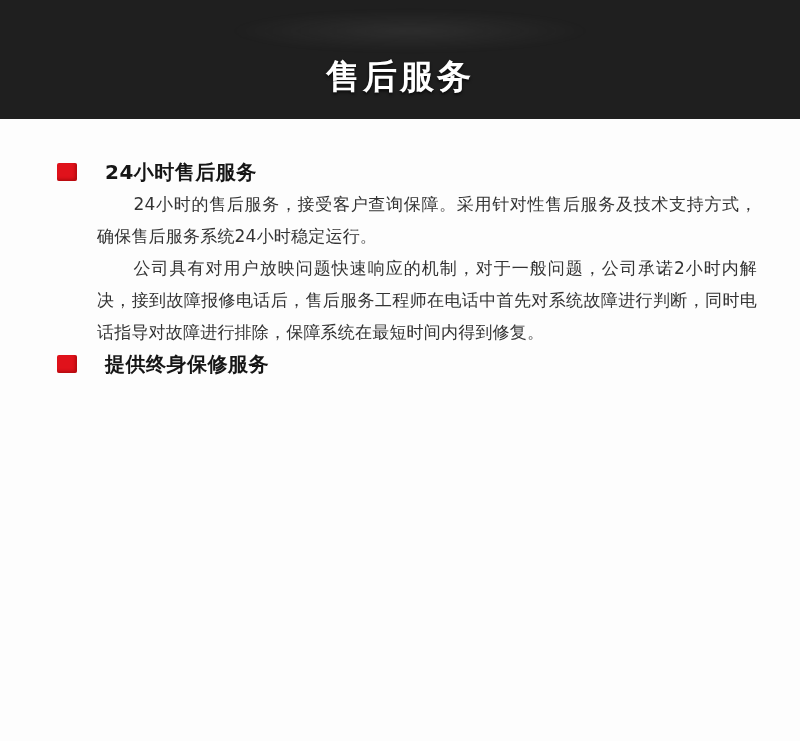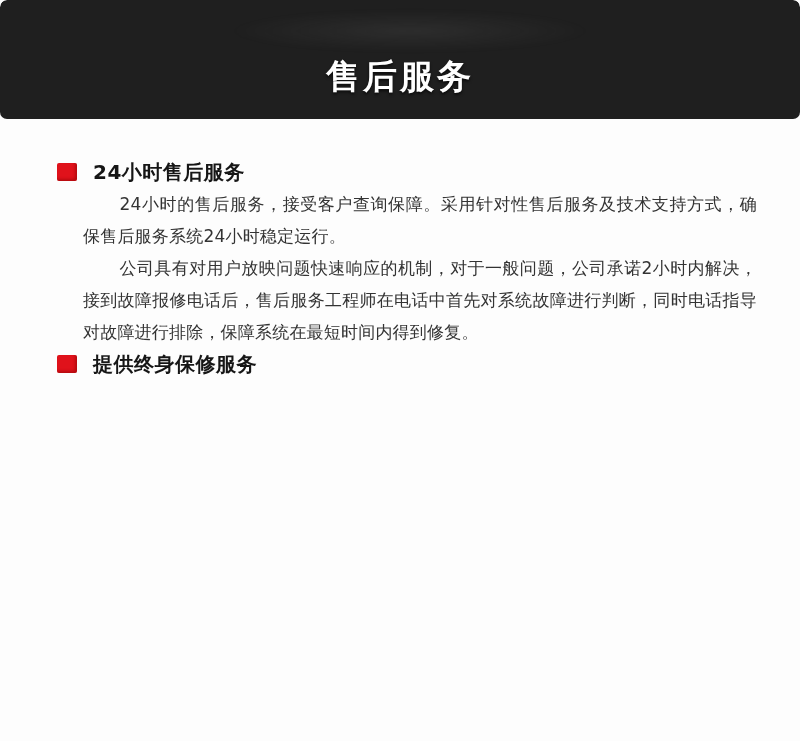--- a/index.html
+++ b/index.html
@@ -1,15 +1,15 @@
 <!DOCTYPE html>
 <html><head>
 <meta charset="utf-8">
 <style>
-  * { margin: 0; padding: 0; box-sizing: border-box; border-radius: 7px; }
+  * { margin: 0; padding: 0; box-sizing: border-box; }
   html, body { width: 800px; }
   body {
     width: 800px;
     height: 741px;
     background: #fdfdfd;
     font-family: "DejaVu Sans", sans-serif;
     overflow: hidden;
   }
   .banner {
     height: 119px;
@@ -36,40 +36,40 @@
     font-weight: bold;
     letter-spacing: 3px;
     text-shadow: 0 2px 3px rgba(0,0,0,0.65);
   }
   .content {
     padding: 37px 43px 0 57px;
   }
   .section-heading {
     display: flex;
     align-items: center;
-    gap: 16px;
+    gap: 28px;
     height: 32px;
   }
   .bullet-icon {
     width: 20px;
     height: 18px;
     background: #e0121b;
     border-radius: 2px;
     box-shadow: inset -2px -2px 3px rgba(130,0,0,0.45);
     flex-shrink: 0;
   }
   .heading-text {
     font-size: 20px;
     font-weight: bold;
     color: #161616;
     letter-spacing: 0.5px;
     white-space: nowrap;
   }
   .section p {
-    margin-left: 26px;
+    margin-left: 40px;
     font-size: 17px;
     line-height: 32px;
     color: #333333;
     text-align: justify;
     text-indent: 2.15em;
     letter-spacing: 0.2px;
   }
 </style>
 </head>
 <body>

